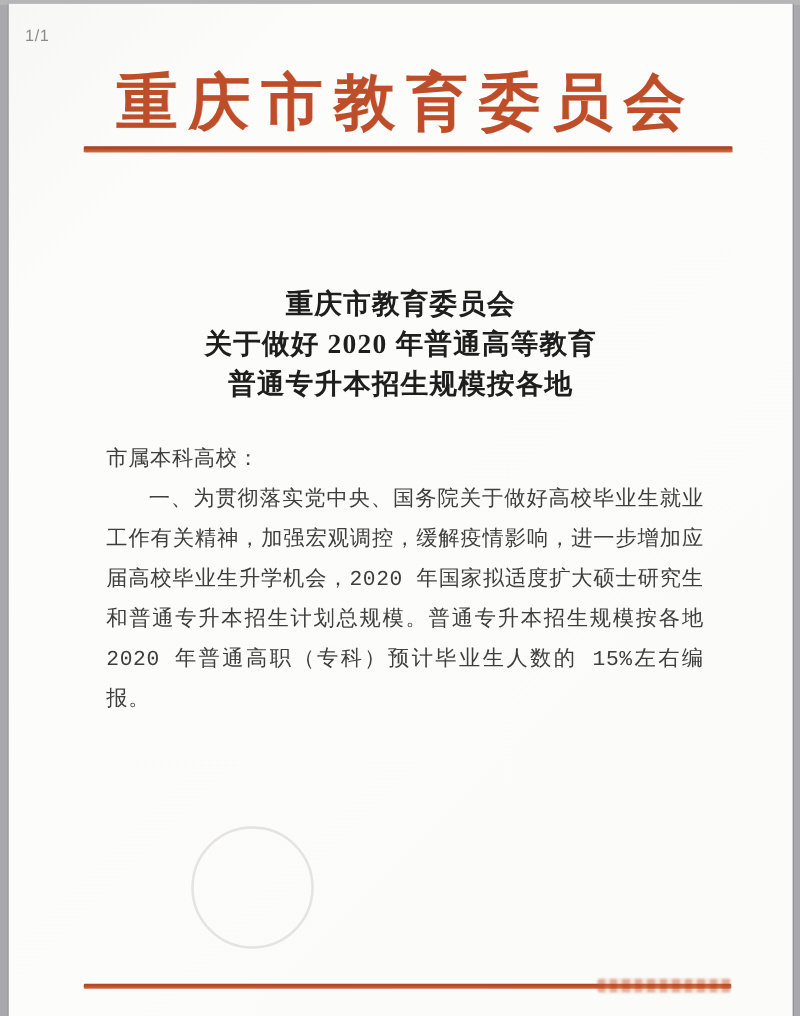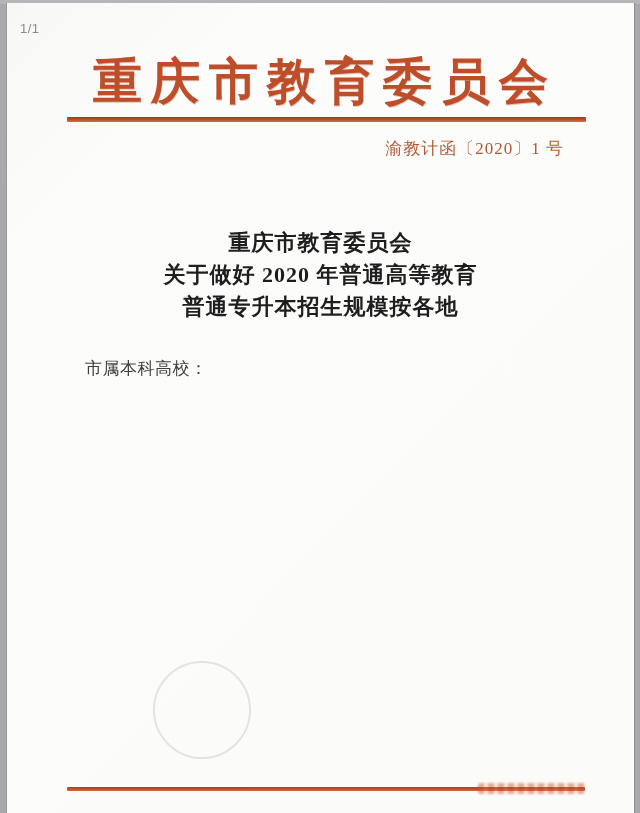--- a/index.html
+++ b/index.html
@@ -78,20 +78,21 @@
   
   .doc-body {
     position: absolute;
     left: 78px; top: 350px;
     width: 478px;
     font-size: 17px;
     line-height: 32px;
     color: #3e3e3e;
     text-align: justify;
     letter-spacing: 0.5px;
+    font-family: Liberation Mono, monospace;
   }
   .doc-body p {
     margin: 0;
     text-indent: 2em;
   }
   .doc-body .salutation {
     text-indent: 0;
   }
   
   .seal-circle {
@@ -129,30 +130,30 @@
 <div class="backdrop-top"></div>
 
 <div class="page">
 
   <div class="page-indicator">1/1</div>
 
   <div class="org-name">重庆市教育委员会</div>
 
   <div class="red-rule-top"></div>
 
-  <div class="doc-number">渝教计函〔2020〕1 号</div>
 
   <div class="doc-title">
     <div>重庆市教育委员会</div>
     <div>关于做好 2020 年普通高等教育</div>
     <div>普通专升本招生规模按各地</div>
   </div>
 
   <div class="doc-body">
     <p class="salutation">市属本科高校：</p>
+    <p>一、为贯彻落实党中央、国务院关于做好高校毕业生就业工作有关精神，加强宏观调控，缓解疫情影响，进一步增加应届高校毕业生升学机会，2020 年国家拟适度扩大硕士研究生和普通专升本招生计划总规模。普通专升本招生规模按各地 2020 年普通高职（专科）预计毕业生人数的 15%左右编报。</p>
   </div>
 
   <div class="seal-circle"></div>
 
   <div class="red-rule-bottom"></div>
 
   <div class="watermark-smudge"></div>
 
 </div>
 

